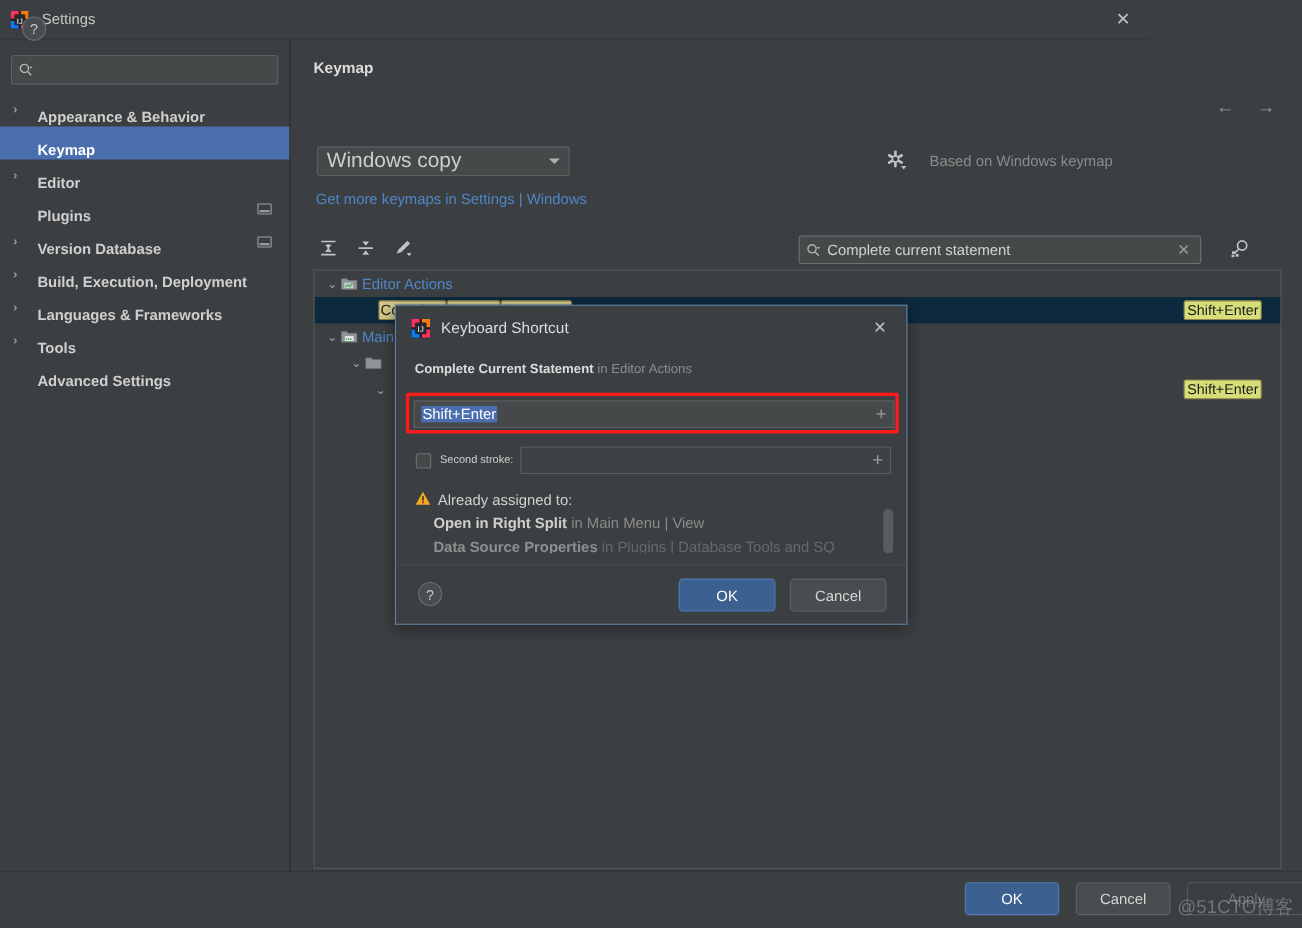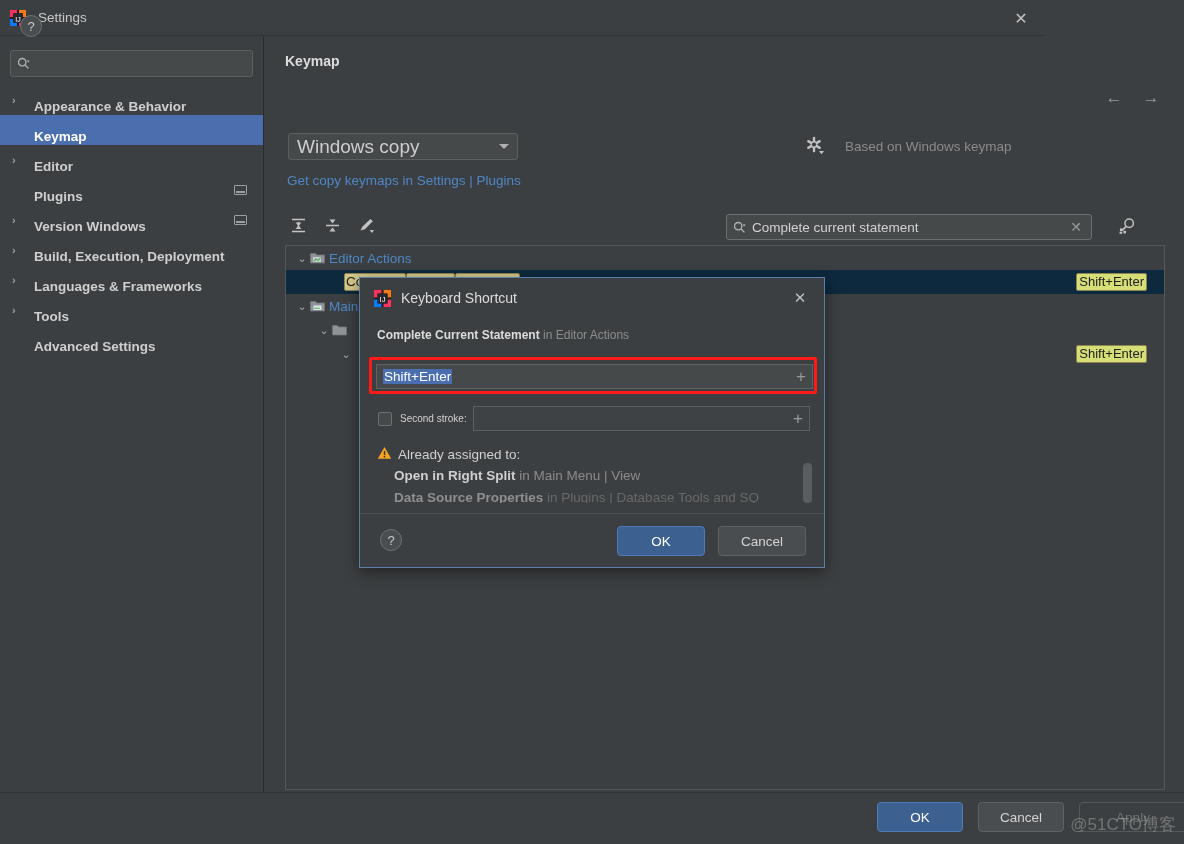--- a/index.html
+++ b/index.html
@@ -287,21 +287,21 @@
   </div>
 
   <div class="side-item">
     <span class="chev"></span>
     <span class="side-label">Plugins</span>
     <span class="side-badge"></span>
   </div>
 
   <div class="side-item">
     <span class="chev">›</span>
-    <span class="side-label">Version Windows</span>
+    <span class="side-label">Version Database</span>
     <span class="side-badge"></span>
   </div>
 
   <div class="side-item">
     <span class="chev">›</span>
     <span class="side-label">Build, Execution, Deployment</span>
   </div>
 
   <div class="side-item">
     <span class="chev">›</span>
@@ -335,21 +335,21 @@
         <circle cx="9" cy="8.5" r="3.4"></circle>
         <rect x="7.8" y="0.8" width="2.4" height="15.4" rx="1"></rect>
         <rect x="7.8" y="0.8" width="2.4" height="15.4" rx="1" transform="rotate(60 9 8.5)"></rect>
         <rect x="7.8" y="0.8" width="2.4" height="15.4" rx="1" transform="rotate(120 9 8.5)"></rect>
       </g>
       <circle cx="9" cy="8.5" r="2.1" fill="#3c3f41"></circle>
       <polygon points="14,15 19,15 16.5,18.2" fill="#c2c2c2"></polygon>
     </svg>
   </span>
   <div id="keymap-based">Based on Windows keymap</div>
-  <div id="keymap-link">Get copy keymaps in Settings | Plugins</div>
+  <div id="keymap-link">Get more keymaps in Settings | Windows</div>
 
   <div id="tb">
     <div class="tb-btn">
       <svg width="17" height="17" viewBox="0 0 17 17">
         <g stroke="#c3c3c3" stroke-width="1.5" fill="none">
           <line x1="2" y1="2.5" x2="15" y2="2.5"></line>
           <line x1="2" y1="14.5" x2="15" y2="14.5"></line>
           <line x1="8.5" y1="5" x2="8.5" y2="12"></line>
         </g>
         <polygon points="5.5,5.5 11.5,5.5 8.5,9" fill="#c3c3c3"></polygon>

